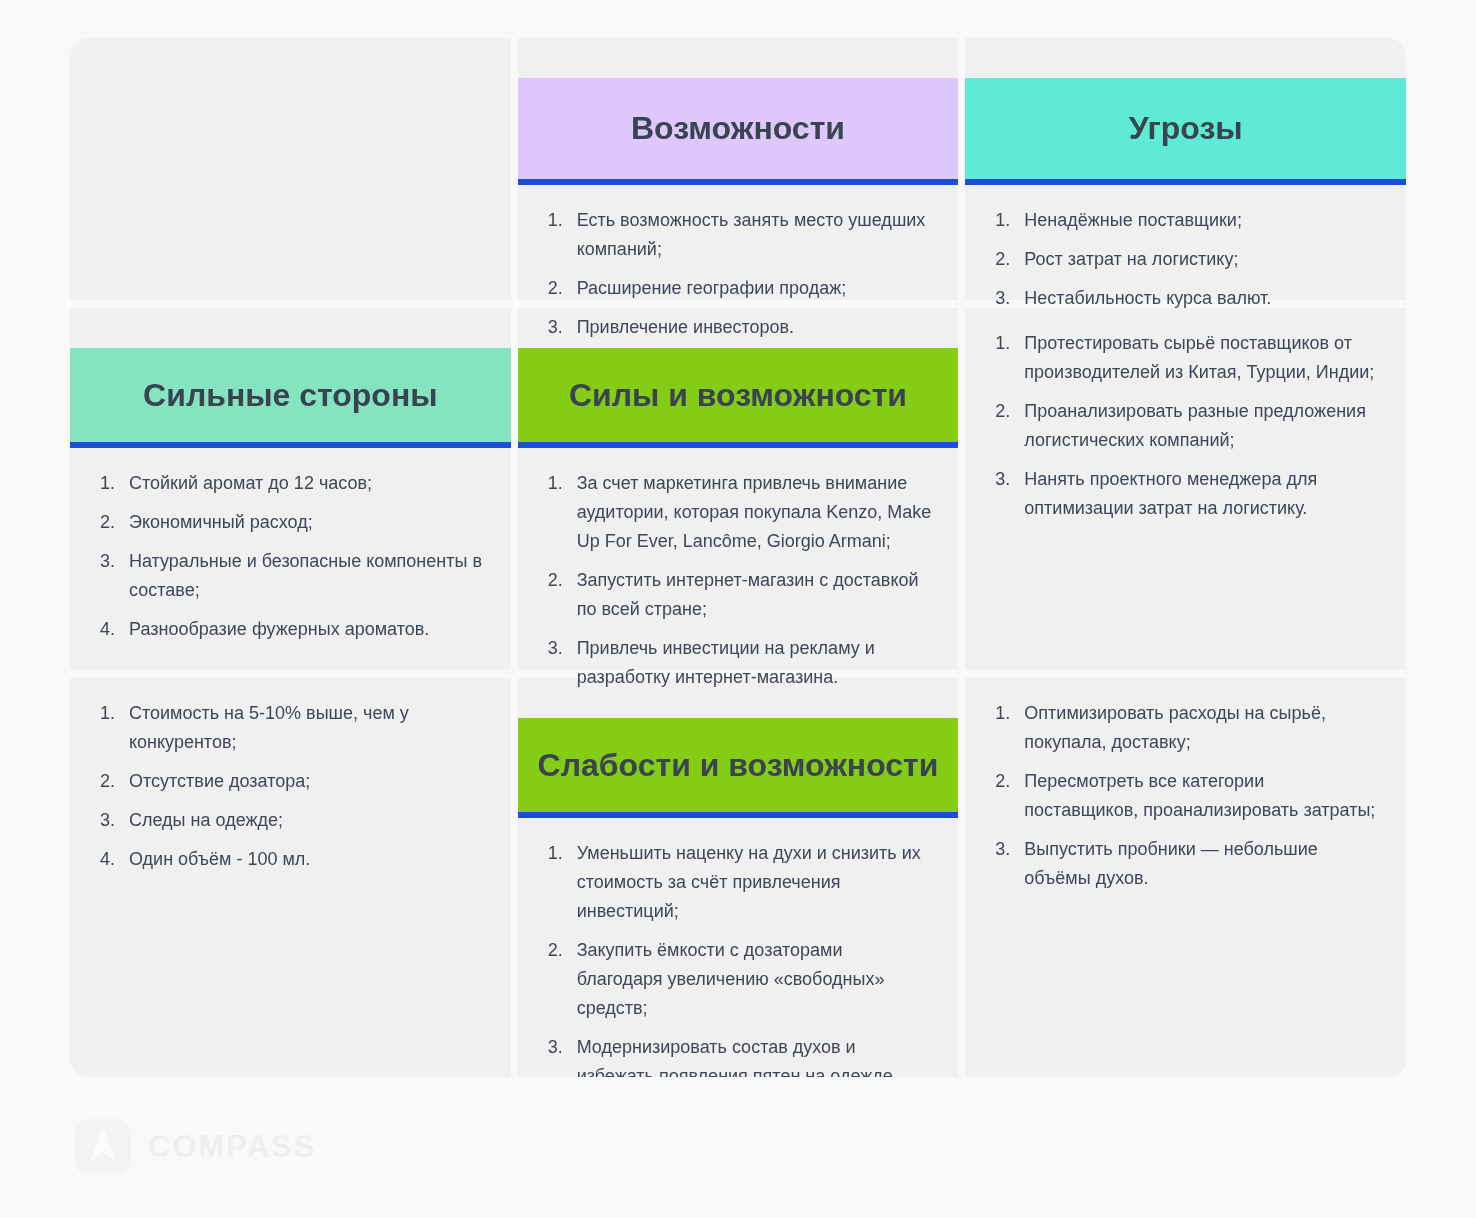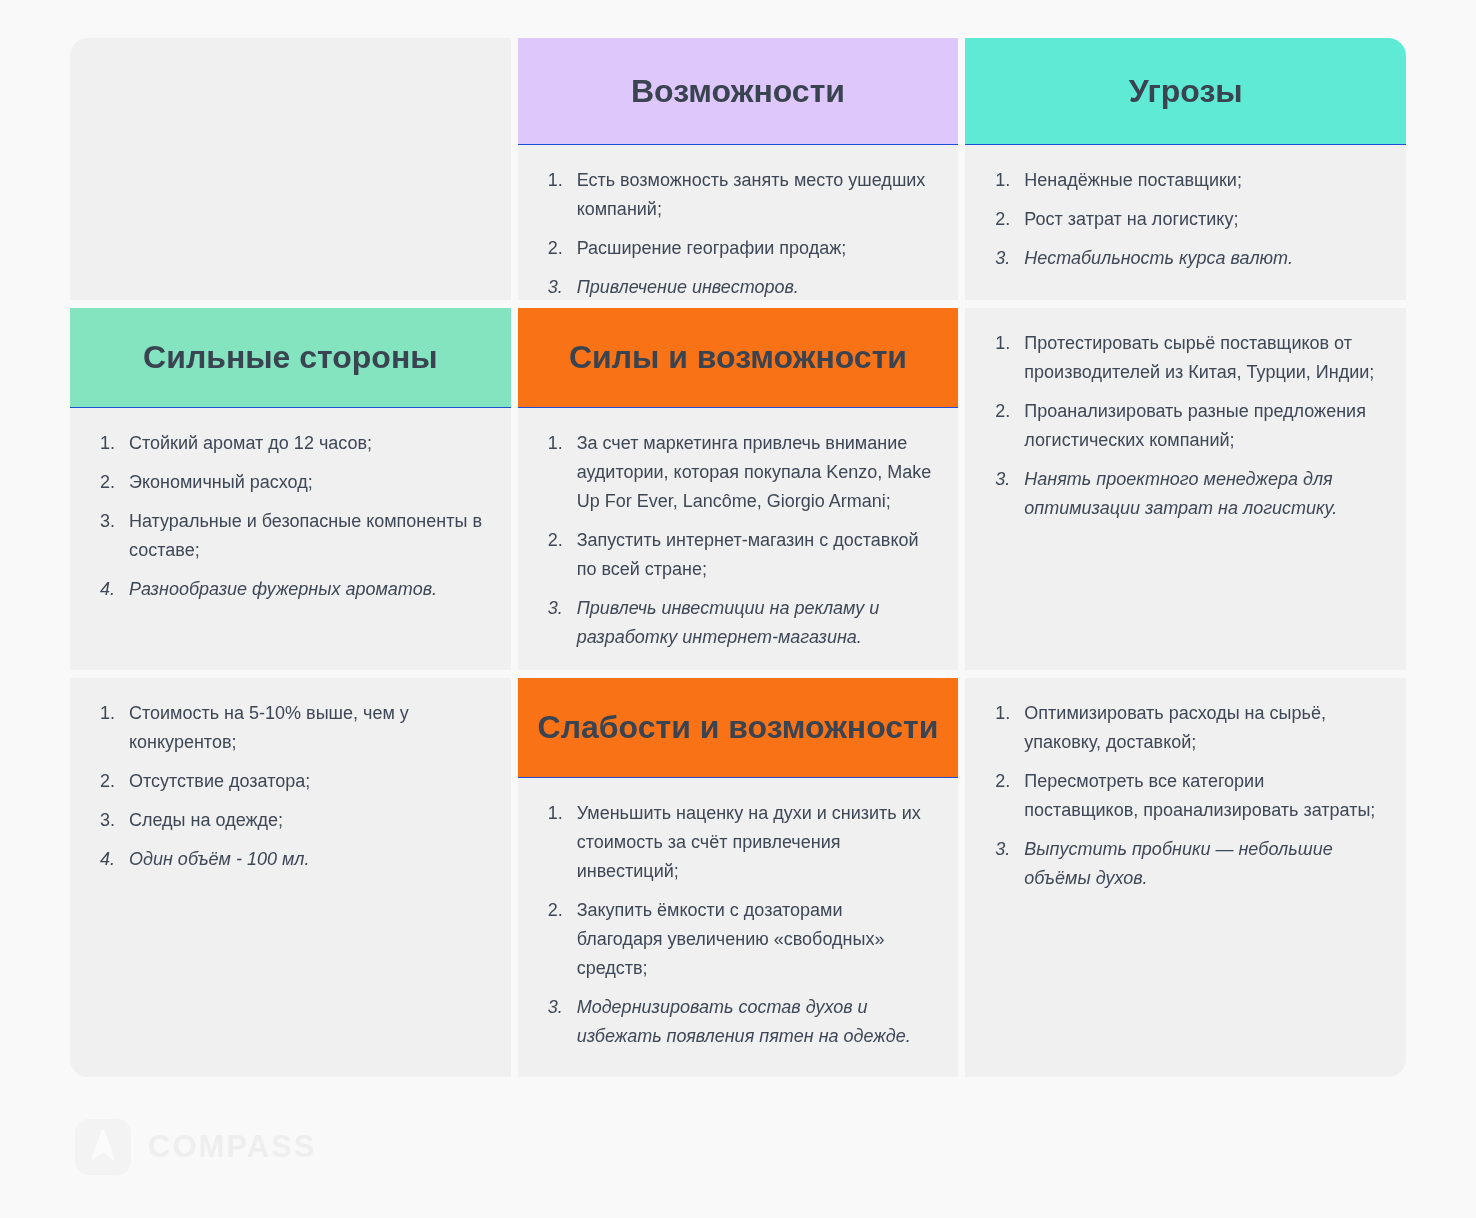--- a/index.html
+++ b/index.html
@@ -28,43 +28,44 @@
   }
   .cell-header {
     flex:0 0 auto;
     height:100px;
     display:flex;
     align-items:center;
     justify-content:center;
     font-weight:700;
     font-size:32px;
     color:#3a4350;
-    border-bottom:1px solid #1d4ed8;
+    border-bottom:6px solid #1d4ed8;
+    margin-top:40px;
   }
   .row1 .cell-header { height:107px; }
   .hdr-purple   { background:#dec7fa; }
   .hdr-peach    { background:#5eead4; }
   .hdr-green    { background:#83e4bf; }
   .hdr-pink     { background:#ffc4c5; }
-  .hdr-lavender { background:#f97316; }
+  .hdr-lavender { background:#84cc16; }
   .cell-body { padding:21px 26px 18px 30px; }
   ol.items {
     list-style:none;
     counter-reset: li;
   }
   ol.items li {
     counter-increment: li;
     position:relative;
     padding-left:29px;
     margin-bottom:10px;
     font-size:18px;
     line-height:29px;
     color:#3e4755;
   }
-  ol.items li:last-child { margin-bottom:0;font-style:italic; }
+  ol.items li:last-child { margin-bottom:0; }
   ol.items li::before {
     content: counter(li) ".";
     position:absolute;
     left:0;
   }
   .logo {
     position:absolute;
     left:75px; top:1119px;
     display:flex;
     align-items:center;
@@ -175,21 +176,21 @@
         <li>Уменьшить наценку на духи и снизить их стоимость за счёт привлечения инвестиций;</li>
         <li>Закупить ёмкости с дозаторами благодаря увеличению «свободных» средств;</li>
         <li>Модернизировать состав духов и избежать появления пятен на одежде.</li>
       </ol>
     </div>
   </div>
 
   <div class="cell">
     <div class="cell-body">
       <ol class="items">
-        <li>Оптимизировать расходы на сырьё, упаковку, доставкой;</li>
+        <li>Оптимизировать расходы на сырьё, покупала, доставку;</li>
         <li>Пересмотреть все категории поставщиков, проанализировать затраты;</li>
         <li>Выпустить пробники — небольшие объёмы духов.</li>
       </ol>
     </div>
   </div>
 
 </div>
 
 <div class="logo">
   <div class="logo-badge">

